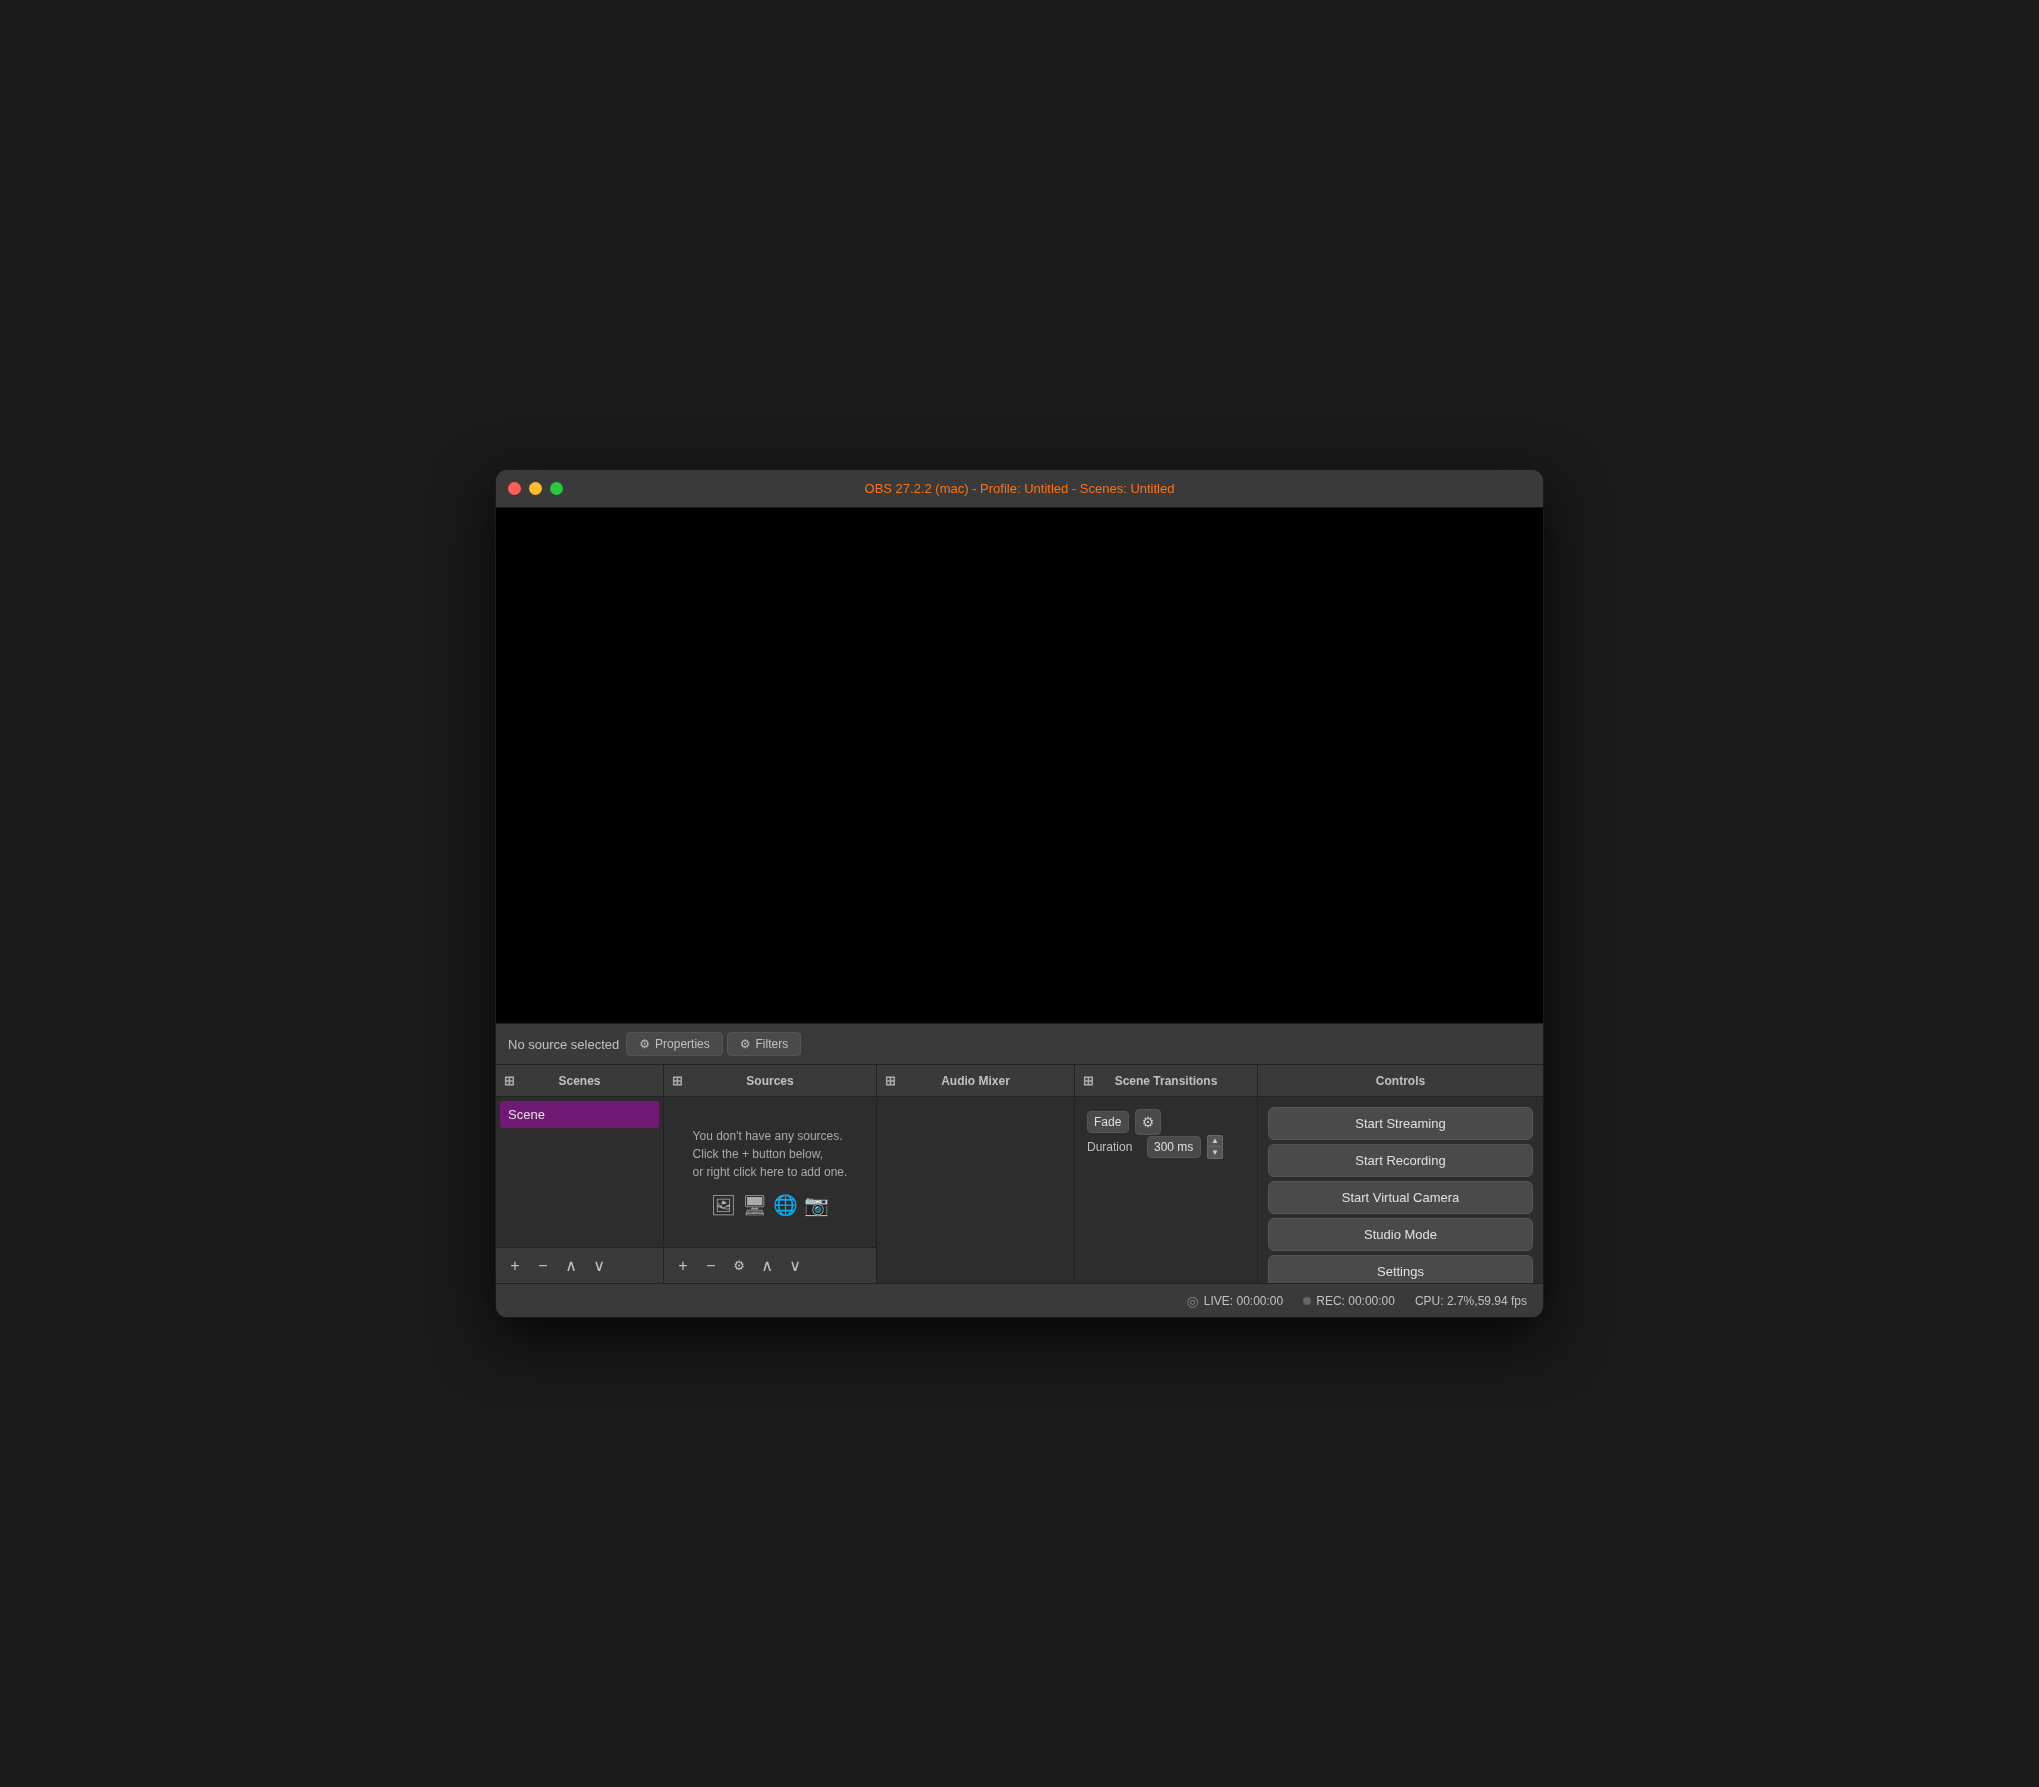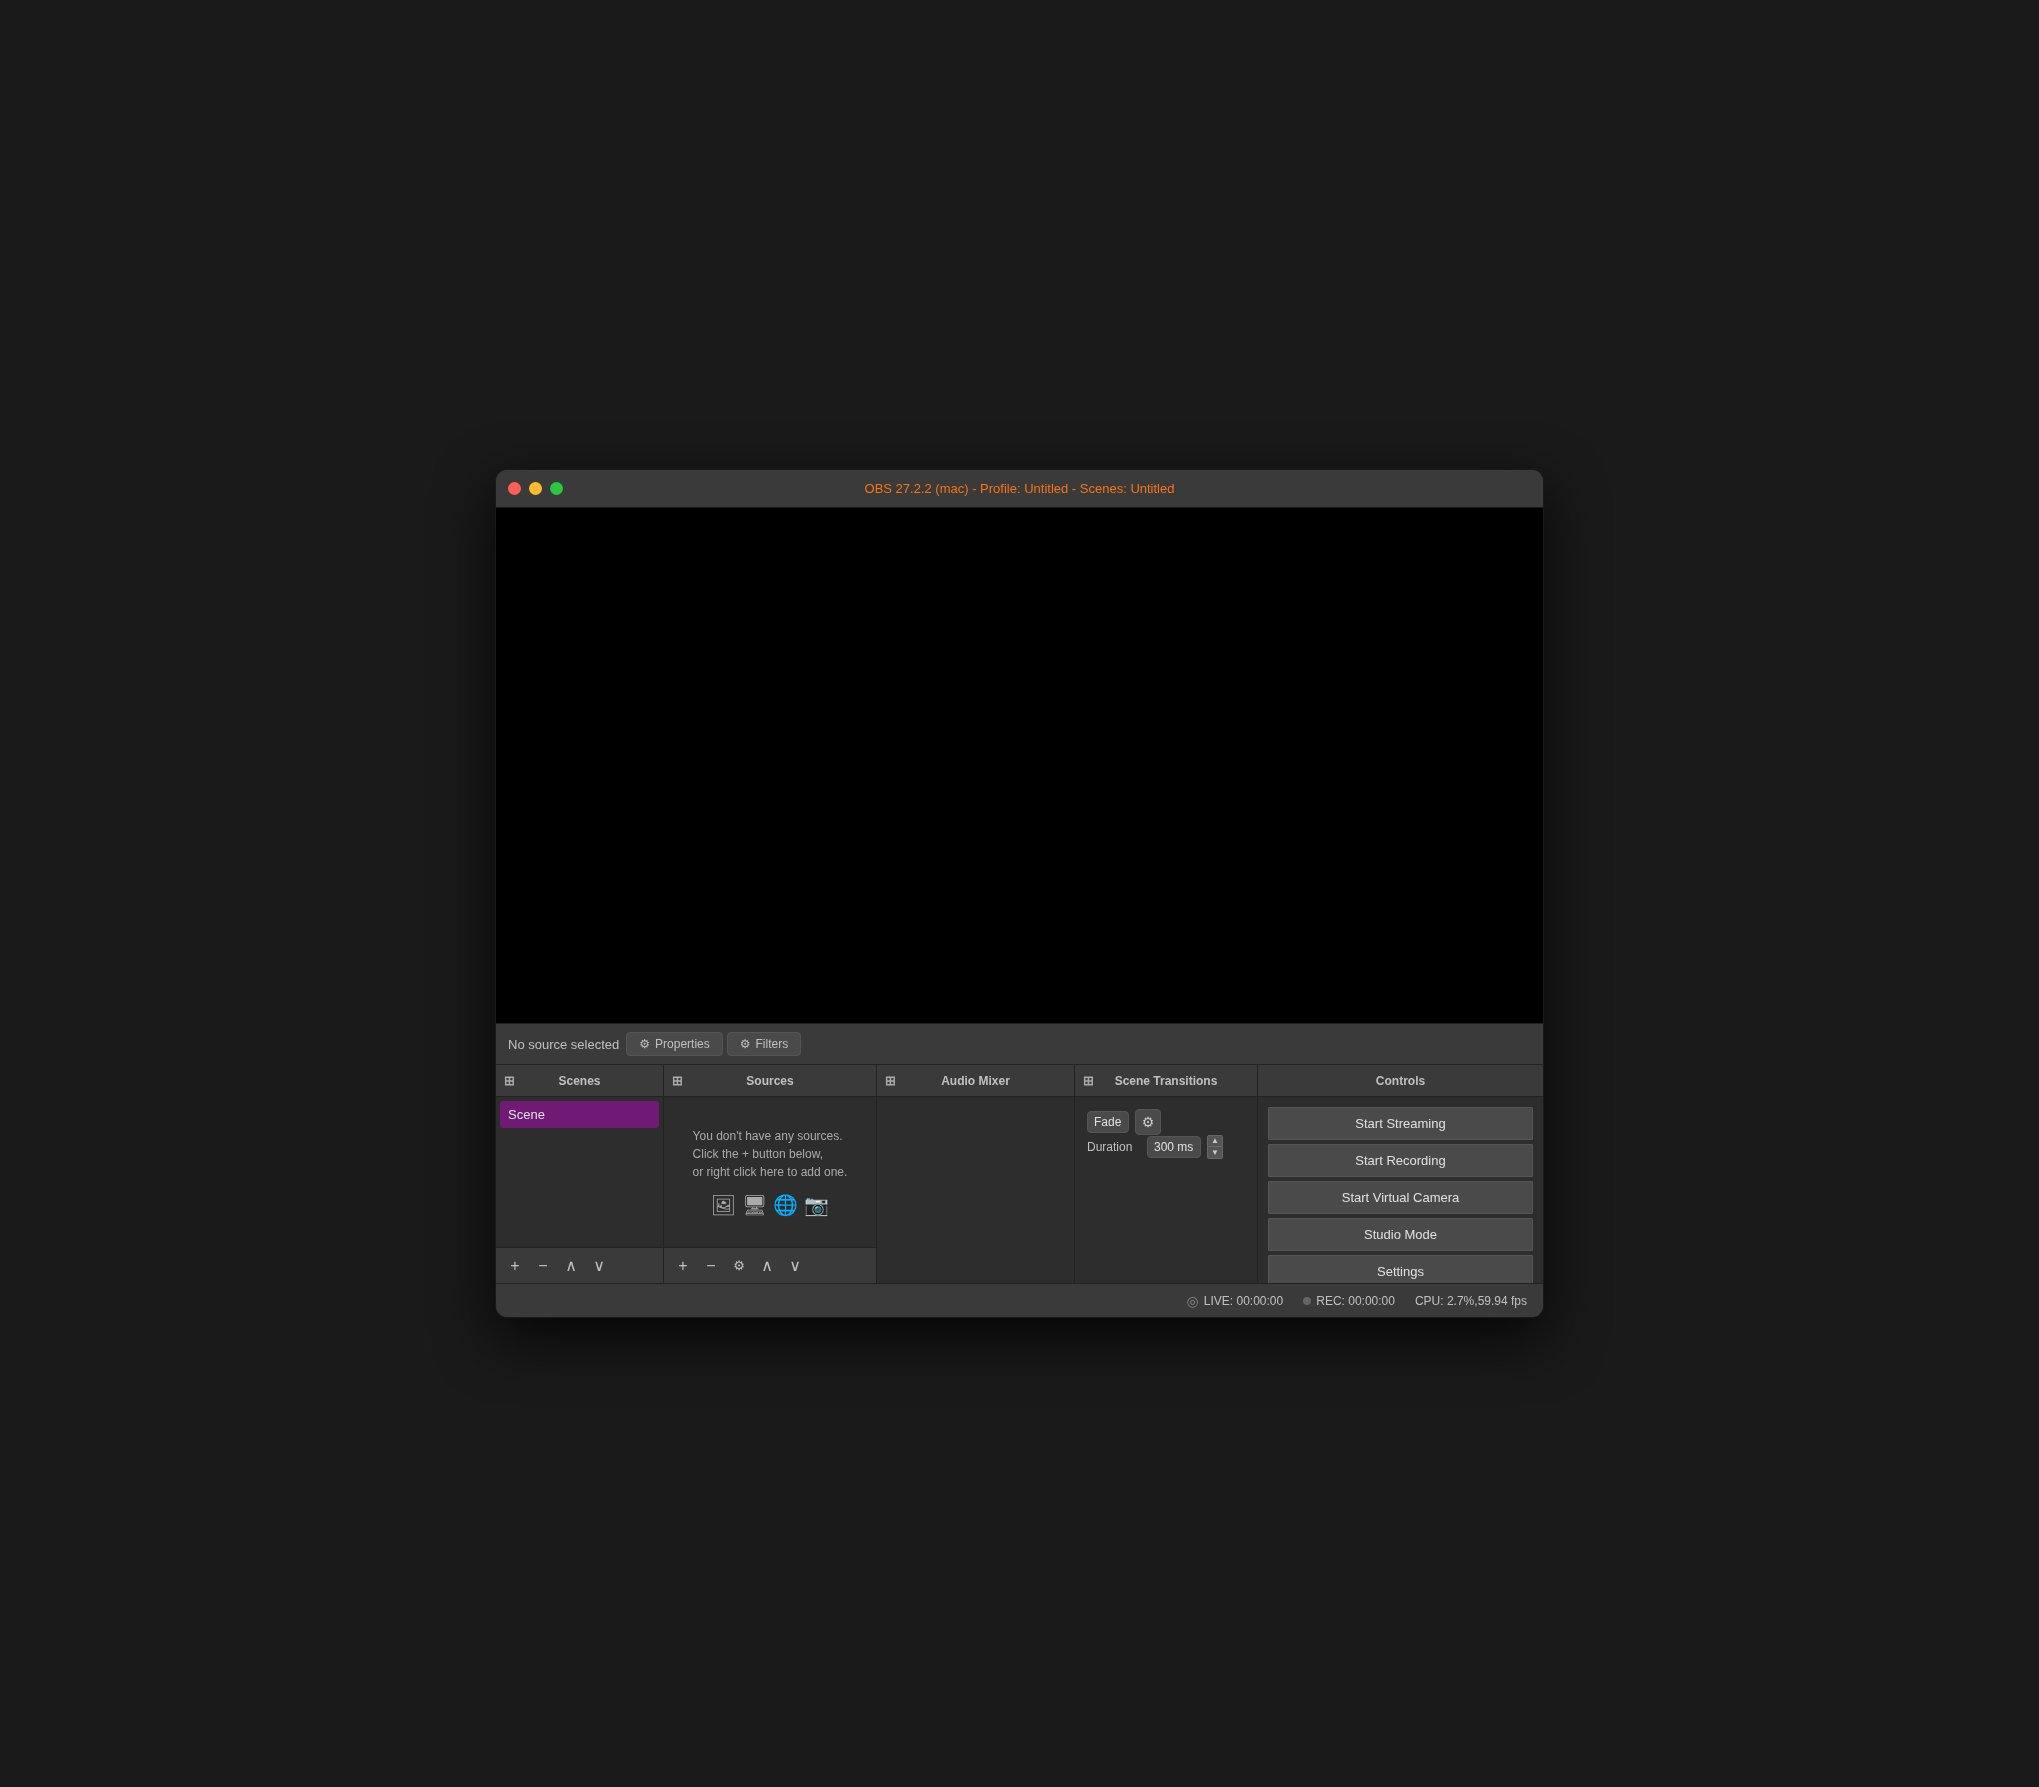--- a/index.html
+++ b/index.html
@@ -262,21 +262,21 @@
     }
     .controls-content {
       padding: 6px;
       display: flex;
       flex-direction: column;
       gap: 4px;
     }
     .control-btn {
       background: #4a4a4a;
       border: 1px solid #555;
-      border-radius: 1px;
+      border-radius: 6px;
       color: #e0e0e0;
       font-size: 13px;
       padding: 8px 16px;
       cursor: pointer;
       text-align: center;
       width: 100%;
       font-weight: 500;
     }
     .control-btn.start-streaming { background: #4a4a4a; }
     .control-btn.start-recording { background: #4a4a4a; }

